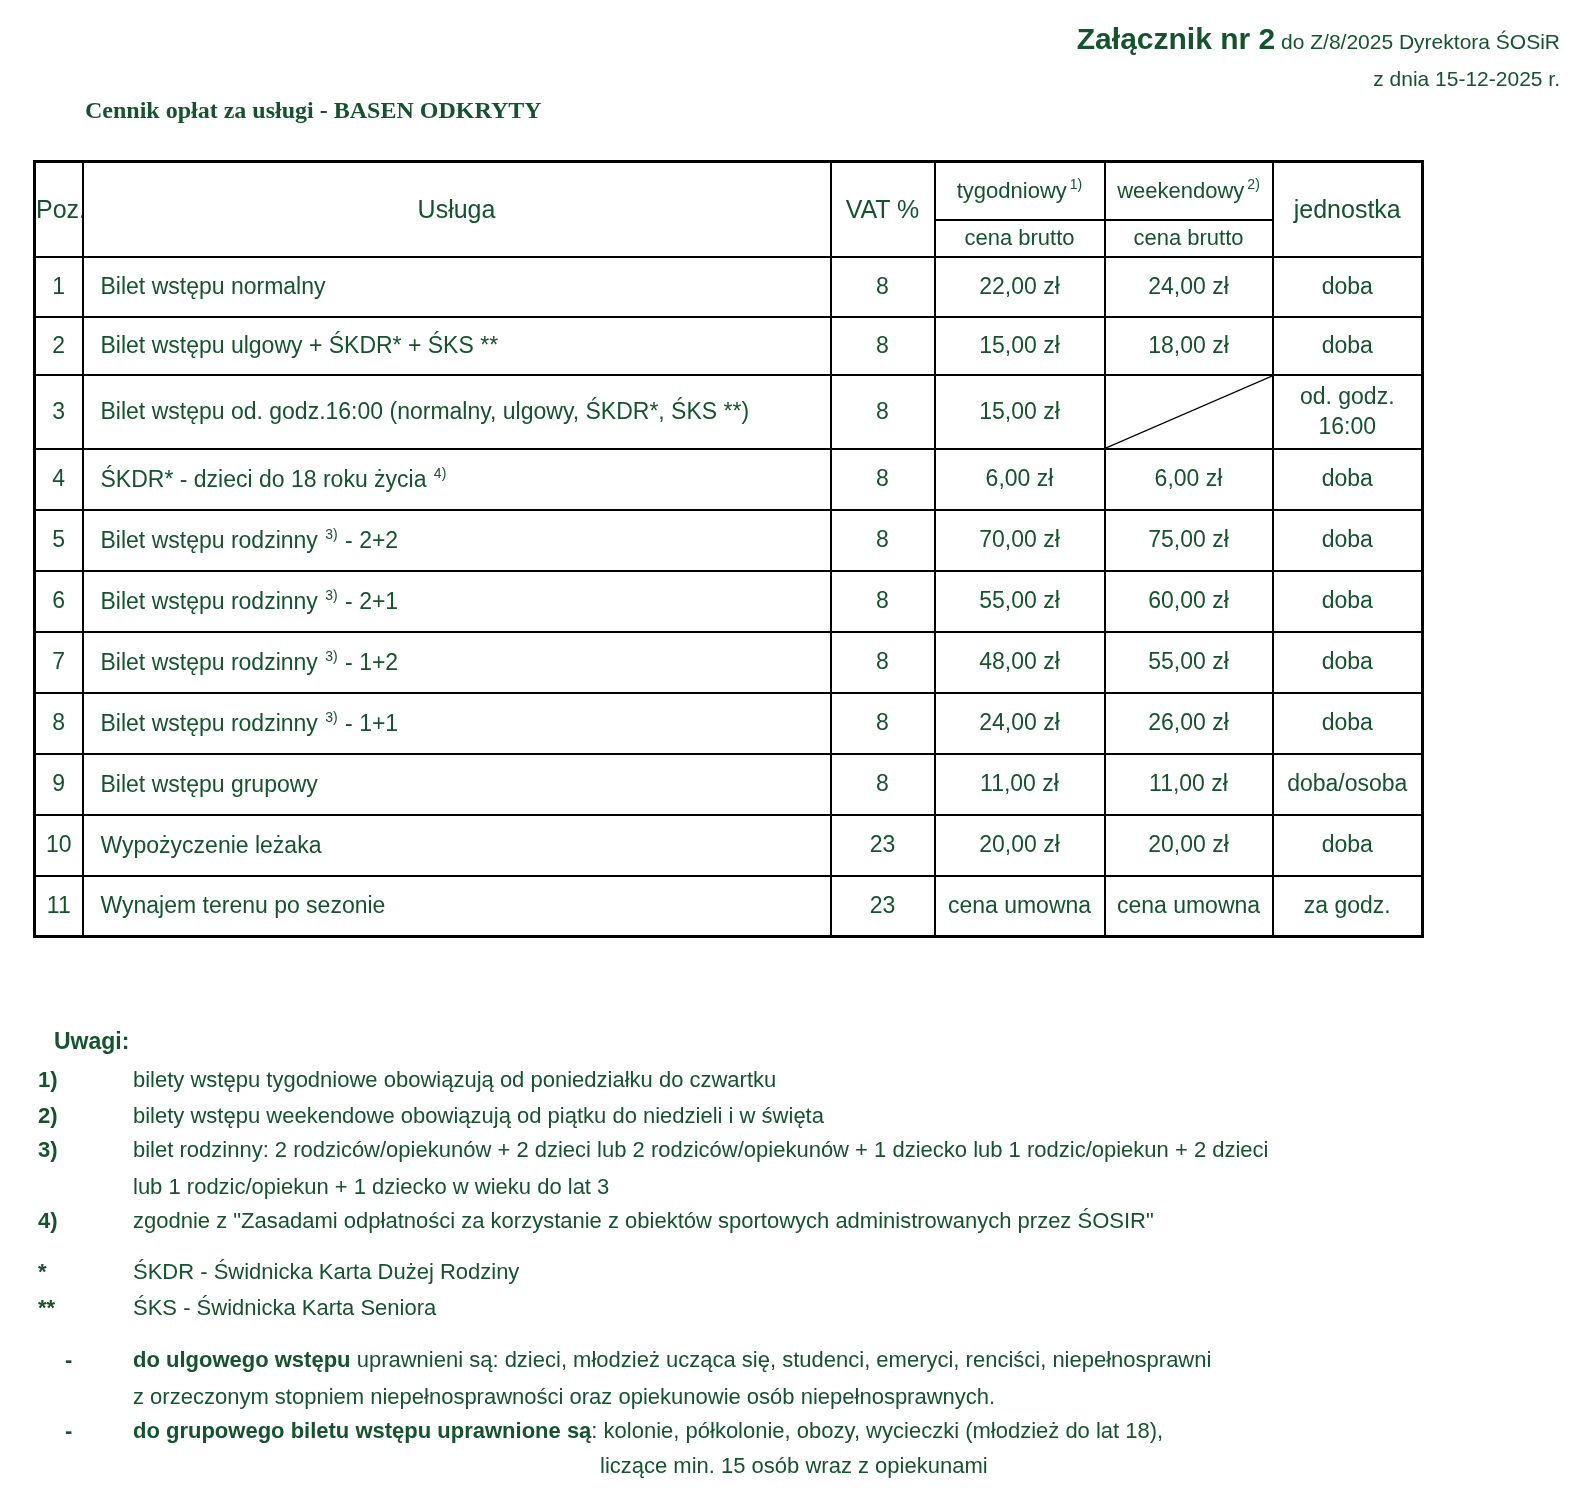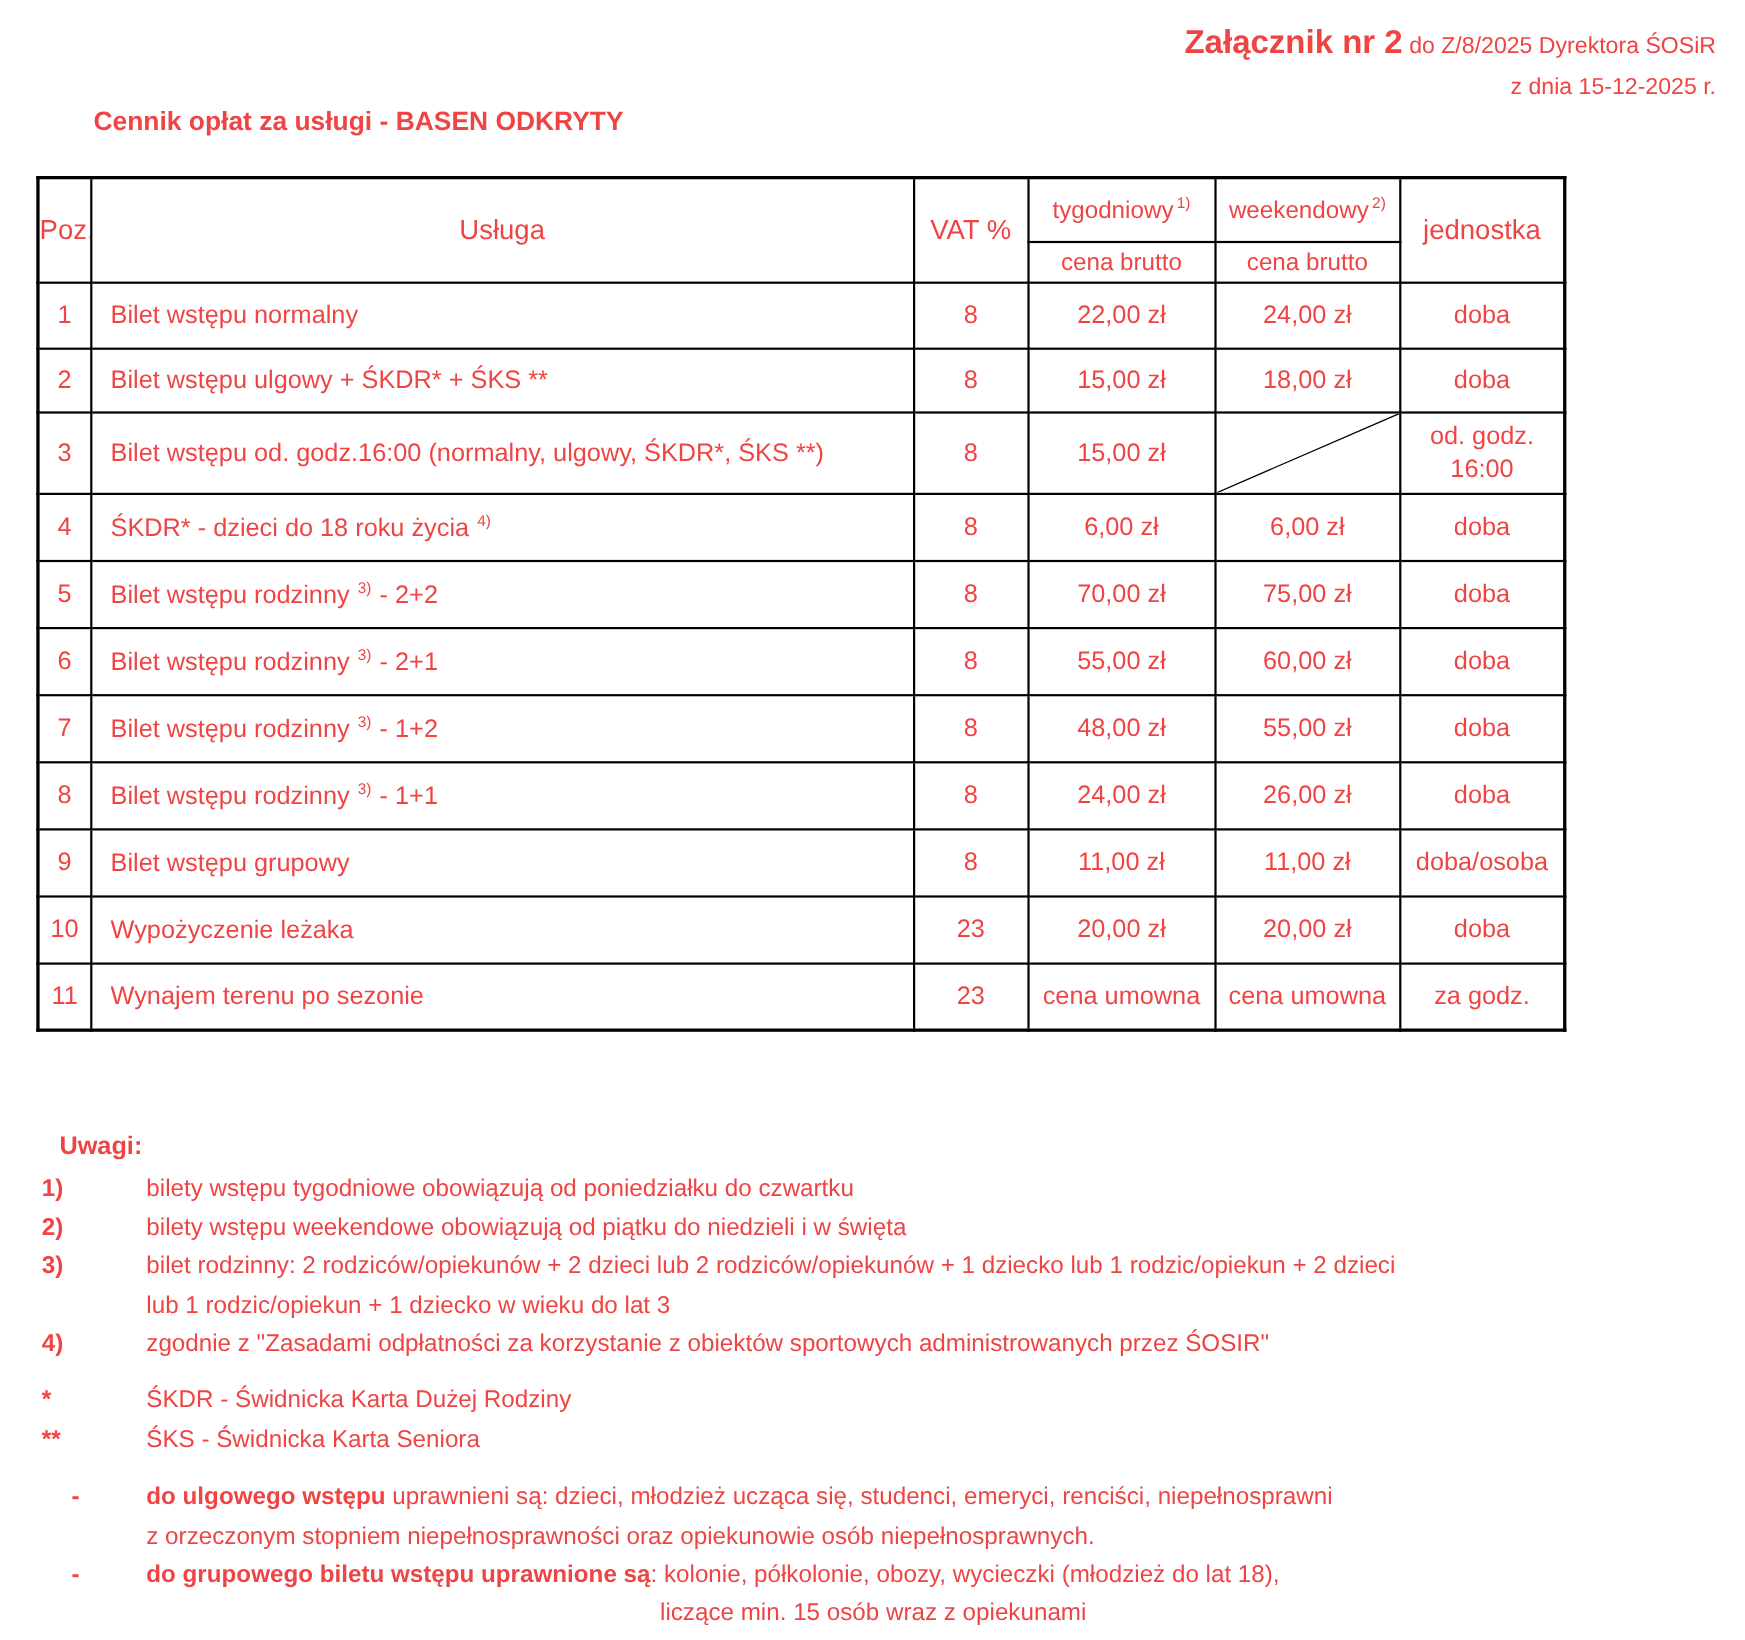--- a/index.html
+++ b/index.html
@@ -1,31 +1,31 @@
 <!DOCTYPE html>
 <html><head>
 <meta charset="utf-8">
 <style>
   * { margin:0; padding:0; box-sizing:border-box; }
   html,body { background:#fff; }
   .page {
     position:relative;
     width:1586px; height:1491px;
     background:#ffffff;
-    color:#ef4444;
+    color:#14532d;
     font-family:"Liberation Sans","DejaVu Sans",sans-serif;
     overflow:hidden;
   }
   
   .doc-header { position:absolute; top:22px; right:26px; text-align:right; }
   .doc-header .line1 { font-size:21px; }
   .doc-header .big { font-size:30px; font-weight:bold; }
   .doc-header .line2 { font-size:21px; margin-top:11px; }
   
-  .doc-title { position:absolute; left:85px; top:97px; font-size:24px; font-weight:bold; }
+  .doc-title { position:absolute; left:85px; top:97px; font-size:24px; font-weight:bold;font-family:Liberation Serif, serif; }
   
   table.price {
     position:absolute; left:33px; top:160px;
     border-collapse:collapse; table-layout:fixed;
     width:1388px;
     border:3px solid #000;
   }
   table.price th, table.price td {
     border:2px solid #000;
     font-weight:normal;

